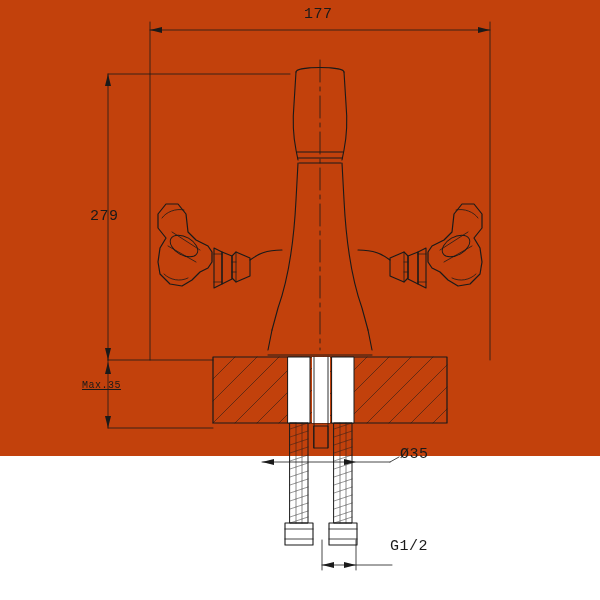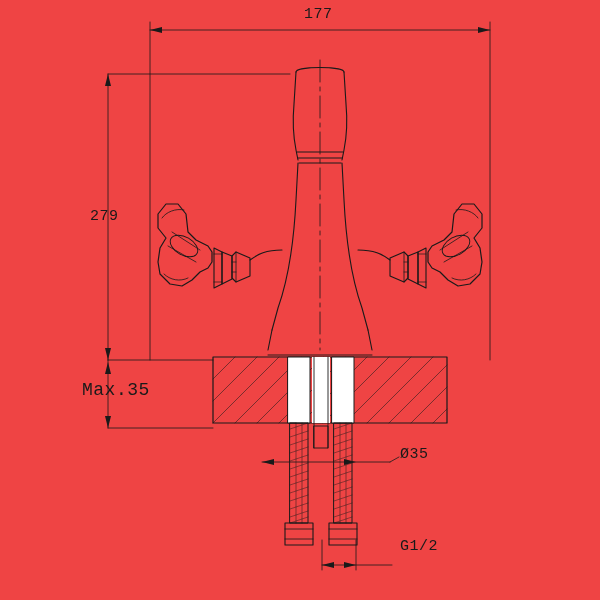--- a/index.html
+++ b/index.html
@@ -9,40 +9,41 @@
   }
   body {
     width: 600px;
     height: 600px;
     font-family: "Liberation Mono", monospace;
     overflow: hidden;
   }
   #canvas {
     position: relative;
     width: 600px;
-    height: 600px;
-    background: #ef4444;
+    height: 456px;
+    background: #c2410c;
   }
   svg#drawing {
     position: absolute;
     left: 0;
     top: 0;
     width: 600px;
     height: 600px;
   }
   .dim-label {
     position: absolute;
     font-family: "Liberation Mono", monospace;
     font-size: 15px;
     color: #1a1a1a;
     white-space: nowrap;
     letter-spacing: 0.5px;
   }
   .dim-label.small {
-    font-size: 18px;
+    font-size: 10px;
+    text-decoration: underline;
   }
 </style>
 </head>
 <body>
 
 <div id="canvas">
 
   <svg id="drawing" viewBox="0 0 600 600">
     <g fill="none" stroke="#1a1a1a" stroke-width="1.1" stroke-linecap="round" stroke-linejoin="round">
 
@@ -231,15 +232,15 @@
   </svg>
 
   <div class="dim-label" style="left:304px; top:6px;">177</div>
 
   <div class="dim-label" style="left:90px; top:208px;">279</div>
 
   <div class="dim-label small" style="left:82px; top:380px;">Max.35</div>
 
   <div class="dim-label" style="left:400px; top:446px;">Ø35</div>
 
-  <div class="dim-label" style="left:400px; top:538px;font-family:Liberation Mono, monospace;">G1/2</div>
+  <div class="dim-label" style="left:390px; top:538px;font-family:Liberation Mono, monospace;">G1/2</div>
 
 </div>
 
 </body></html>

